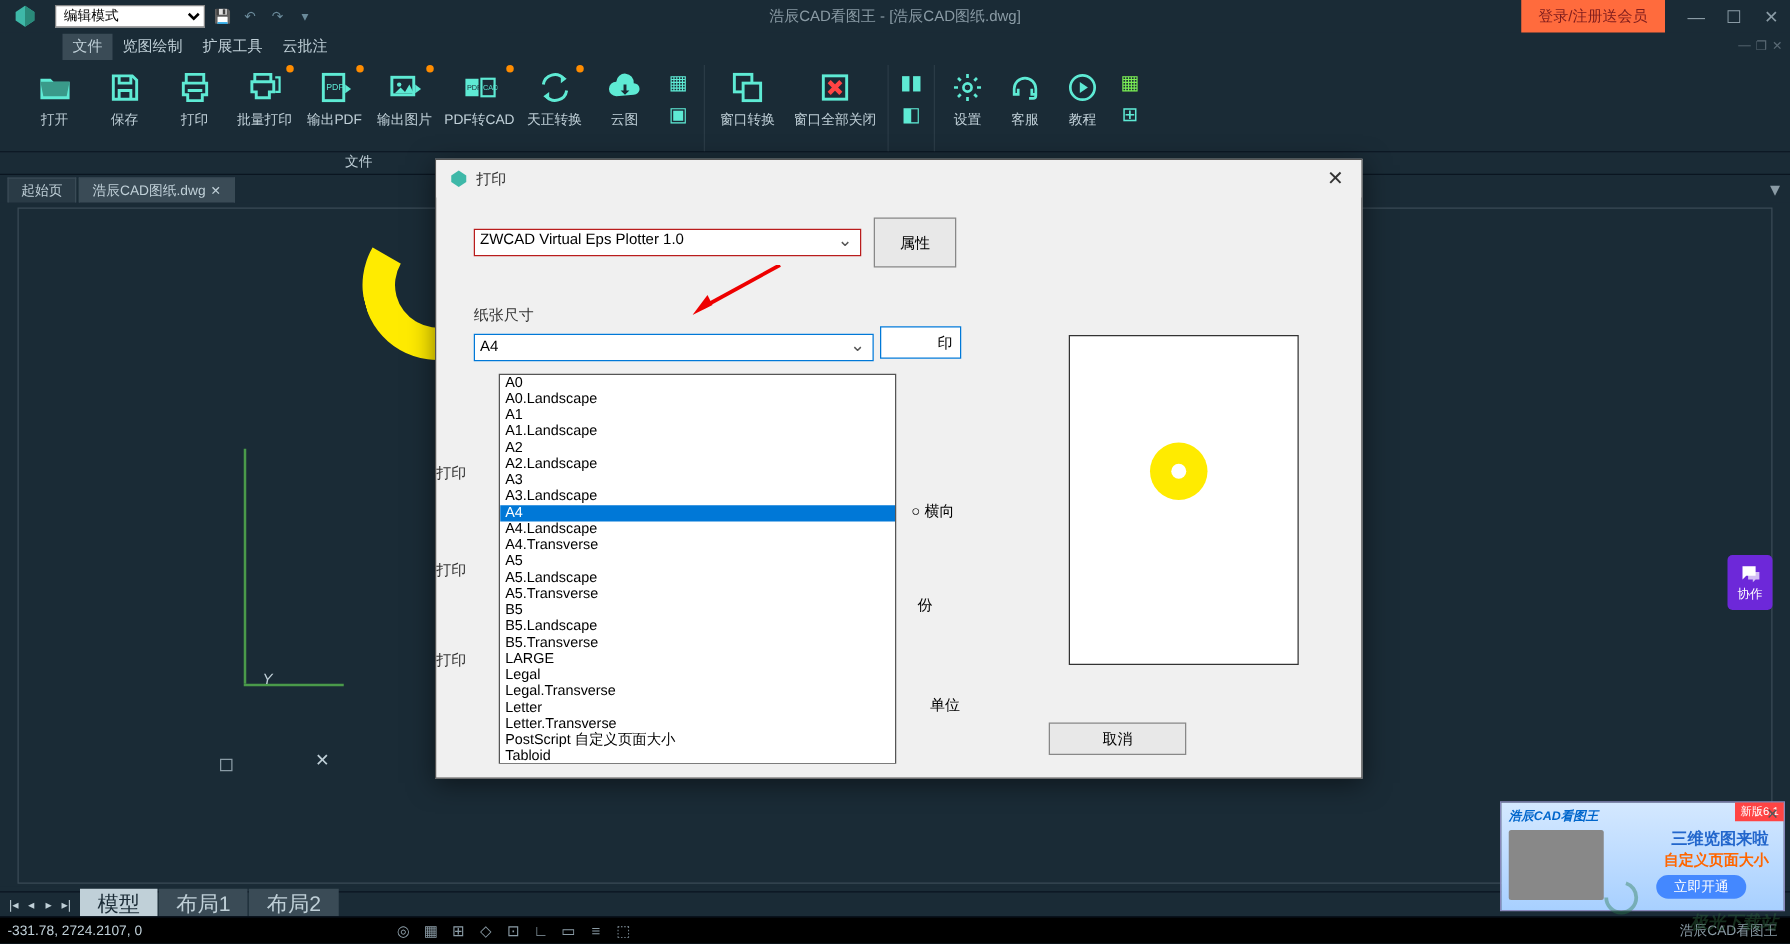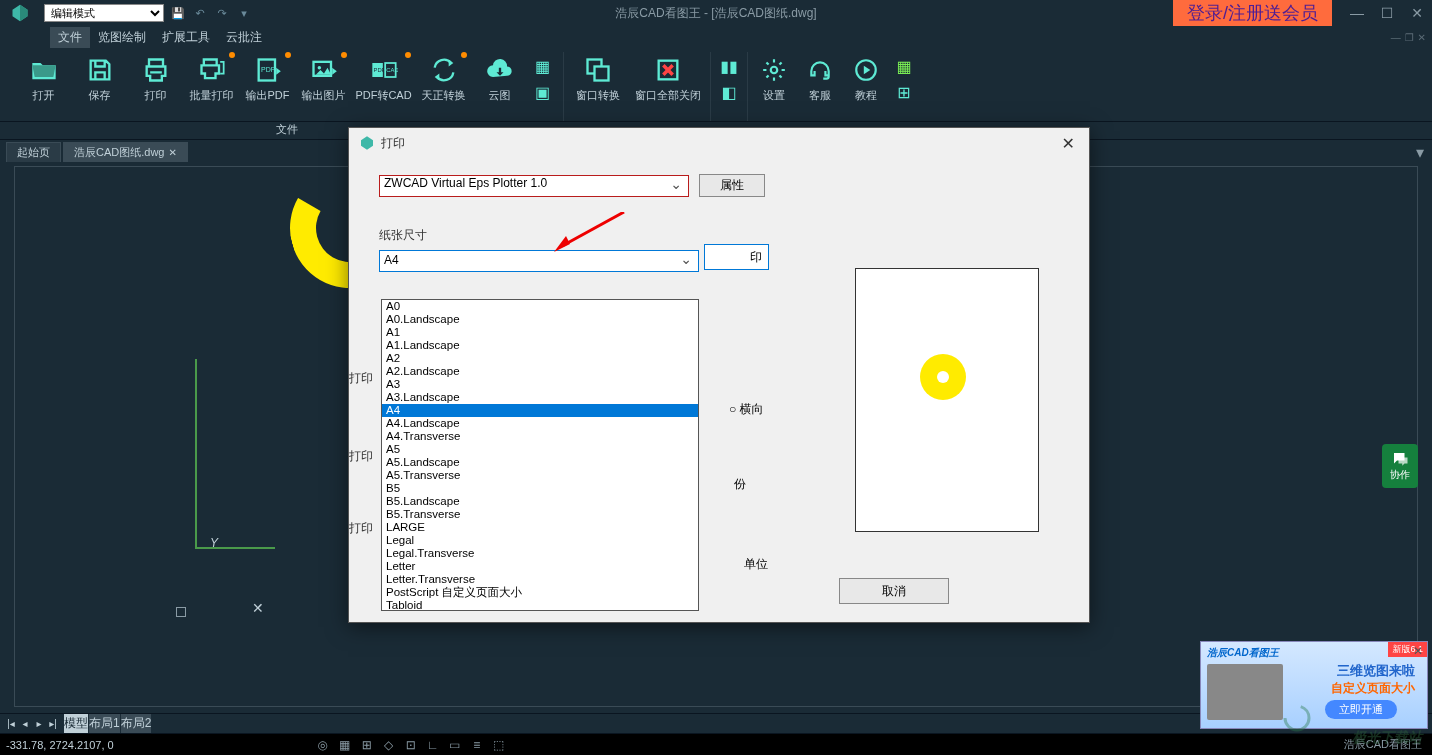--- a/index.html
+++ b/index.html
@@ -6,21 +6,21 @@
 body { width: 1432px; height: 755px; background: #1a2b36; overflow: hidden; position: relative; }
 
 
 .titlebar { height: 26px; background: #1a2b36; display: flex; align-items: center; position: relative; }
 .logo { width: 40px; height: 26px; display: flex; align-items: center; justify-content: center; }
 .logo-svg { width: 20px; height: 20px; }
 .mode-select { margin-left: 4px; background: #fff; border: 1px solid #888; font-size: 11px; height: 18px; width: 120px; padding: 0 2px; }
 .qat { display: flex; margin-left: 6px; gap: 6px; }
 .qat-btn { width: 16px; height: 16px; color: #6a8a9a; font-size: 11px; cursor: pointer; display:flex; align-items:center; justify-content:center;}
 .title-center { position: absolute; left: 50%; transform: translateX(-50%); color: #8a9ba5; font-size: 12px; }
-.login-btn { position: absolute; right: 100px; background: #ff6b3d; color: #4c1d95; font-size: 18px; padding: 4px 14px; height: 26px; display:flex; align-items:center; cursor:pointer;}
+.login-btn { position: absolute; right: 100px; background: #ff6b3d; color: #7f1d1d; font-size: 12px; padding: 4px 14px; height: 26px; display:flex; align-items:center; cursor:pointer;}
 .win-controls { position: absolute; right: 0; display: flex; gap: 0; }
 .win-btn { width: 30px; height: 26px; color: #8a9ba5; display: flex; align-items: center; justify-content: center; cursor: pointer; font-size: 14px;}
 
 
 .menubar { height: 22px; display: flex; align-items: center; padding-left: 50px; position:relative; }
 .menu-item { color: #c0d0d8; font-size: 12px; padding: 2px 8px; cursor: pointer; }
 .menu-item.active { background: #3a4b56; }
 .menubar .subwin { position:absolute; right:6px; display:flex; gap:4px;}
 .menubar .subwin span { color:#5a6a75; font-size:10px; cursor:pointer;}
 
@@ -53,63 +53,63 @@
 .green-v { position: absolute; top: 195px; left: 195px; width: 2px; height: 188px; background: #4a9a4a; }
 .green-h { position: absolute; top: 383px; left: 195px; width: 80px; height: 2px; background: #4a9a4a; }
 .y-label { position:absolute; top:372px; left:210px; color:#c0d0d8; font-size:12px; font-style:italic;}
 .x-mark { position:absolute; top:436px; left:252px; color:#c0d0d8; font-size:14px;}
 .sq-mark { position:absolute; top:443px; left:176px; width:10px; height:10px; border:1px solid #8a9ba5;}
 
 
 .bottom-tabs { position: absolute; bottom: 22px; left: 0; right: 0; height: 20px; background: #1a2b36; display: flex; align-items: center; border-top:1px solid #0a1520;}
 .nav-arrows { display: flex; gap: 0; padding: 0 4px; }
 .nav-arrow { width: 14px; height: 14px; color: #c0d0d8; cursor: pointer; font-size: 10px; display:flex; align-items:center; justify-content:center;}
-.layout-tab { font-size: 12px; padding: 1px 0; cursor: pointer; color: #c0d0d8; background:#3a4b56; margin-right:1px;}
+.layout-tab { font-size: 17px; padding: 1px 14px; cursor: pointer; color: #c0d0d8; background:#3a4b56; margin-right:1px;}
 .layout-tab.active { background: #c0d0d8; color: #1a2b36; }
 
 
 .statusbar { position: absolute; bottom: 0; left: 0; right: 0; height: 22px; background: #000000; display: flex; align-items: center; border-top:1px solid #0a1520;}
 .coords { color: #c0d0d8; font-size: 11px; padding-left: 6px; }
 .status-icons { display: flex; gap: 4px; margin-left: 200px; }
 .status-icon { width: 18px; height: 18px; color: #8a9ba5; cursor: pointer; display:flex; align-items:center; justify-content:center; font-size:12px;}
 .status-right { margin-left:auto; color:#8a9ba5; font-size:11px; padding-right:10px;}
 
 
 .dialog { position: absolute; top: 127px; left: 348px; width: 742px; height: 496px; background: #f0f0f0; border: 1px solid #555; box-shadow: 0 4px 20px rgba(0,0,0,0.5); z-index: 100; }
 .dlg-title { height: 30px; display: flex; align-items: center; padding: 0 10px; background: #f0f0f0; }
 .dlg-logo { width: 16px; height: 16px; margin-right: 6px;}
 .dlg-title-text { font-size: 12px; color: #333; }
 .dlg-close { margin-left: auto; font-size: 16px; cursor: pointer; color:#333; padding:0 4px;}
 .dlg-body { padding: 16px 30px; position: relative; }
 .dlg-section-label { font-size: 12px; color: #333; margin-bottom: 6px; margin-top: 10px; }
 .dlg-row { display: flex; align-items: center; gap: 10px; }
 .dlg-select { flex: 0 0 310px; height: 22px; border: 1px solid #b91c1c; font-size: 12px; padding: 0 4px; background:#fff; position:relative;}
 .dlg-select::after { content:'⌄'; position:absolute; right:6px; top:0px; color:#555; font-size:14px;}
-.dlg-btn { height: 23px; padding: 0 20px; border: 1px solid #888; background: #e8e8e8; font-size: 12px; cursor: pointer; }
+.dlg-btn { height: 40px; padding: 0 20px; border: 1px solid #888; background: #e8e8e8; font-size: 12px; cursor: pointer; }
 .dlg-paper-select { width: 320px; height: 22px; border: 1px solid #0078d7; background: #fff; font-size: 12px; padding: 2px 4px; position:relative;}
 .dlg-paper-select::after { content:'⌄'; position:absolute; right:6px; top:0px; color:#555; font-size:14px;}
-.dropdown-list { position: absolute; top: 171px; left: 32px; width: 318px; max-height: 312px; background: #fff; border: 1px solid #555; font-size: 12px; overflow-y: auto; z-index: 200; }
+.dropdown-list { position: absolute; top: 171px; left: 50px; width: 318px; max-height: 312px; background: #fff; border: 1px solid #555; font-size: 12px; overflow-y: auto; z-index: 200; }
 .dd-item { padding: 0px 4px; cursor: pointer; line-height:13px; font-size:11.5px;}
 .dd-item.selected { background: #0078d7; color: #fff; }
 .preview-box { position: absolute; top: 110px; right: 50px; width: 184px; height: 264px; border: 1px solid #333; background: #fff; }
 .preview-donut { position: absolute; top: 85px; left: 64px; width: 46px; height: 46px; background: #ffeb00; border-radius: 50%; }
 .preview-donut::after { content:''; position:absolute; top:17px; left:17px; width:12px; height:12px; background:#fff; border-radius:50%;}
 .partial-label { position:absolute; font-size:12px; color:#333;}
 .radio-row { position:absolute; top:243px; left:380px; font-size:12px;}
 .copies { position:absolute; top:318px; left:385px; font-size:12px;}
 .unit-lbl { position:absolute; top:398px; left:395px; font-size:12px;}
 .cancel-btn { position: absolute; bottom: 18px; right: 140px; width: 110px; height: 26px; border: 1px solid #888; background: #e8e8e8; font-size: 12px; cursor: pointer; }
 .ok-hint { position:absolute; bottom:18px; left:355px; width:65px; height:26px; border:1px solid #0078d7; background:#fff; text-align:right; padding:4px 6px 0 0; font-size:12px;}
 
 
 .arrow1 { position:absolute; top:54px; left:205px; pointer-events:none;}
 .arrow2 { position:absolute; top:236px; left:70px; pointer-events:none;}
 
 
-.float-help { position:absolute; top:444px; right:14px; width:36px; height:44px; background:#15803d; border-radius:4px; display:flex; flex-direction:column; align-items:center; justify-content:center; color:#fff; font-size:10px; cursor:pointer;}
+.float-help { position:absolute; top:444px; right:14px; width:36px; height:44px; background:#6d28d9; border-radius:4px; display:flex; flex-direction:column; align-items:center; justify-content:center; color:#fff; font-size:10px; cursor:pointer;}
 
 
 .promo { position:absolute; bottom:26px; right:4px; width:228px; height:88px; background:linear-gradient(#d4e8ff,#a8d0ff); border:1px solid #88b; font-size:11px; }
 .promo-close { position:absolute; top:2px; right:4px; cursor:pointer; font-size:12px; color:#555;}
 .promo-tag { position:absolute; top:0; right:0; background:#ff4444; color:#fff; font-size:9px; padding:1px 4px;}
 .promo-logo { position:absolute; top:4px; left:6px; font-size:10px; color:#0066cc; font-style:italic; font-weight:bold;}
 .promo-line1 { position:absolute; top:20px; right:12px; color:#2266cc; font-weight:bold; font-size:13px;}
 .promo-line2 { position:absolute; top:38px; right:12px; color:#ff6600; font-weight:bold; font-size:12px;}
 .promo-btn { position:absolute; top:58px; right:30px; background:#4488ff; color:#fff; padding:2px 14px; border-radius:10px; font-size:11px; cursor:pointer;}
 .promo-img { position:absolute; top:22px; left:6px; width:76px; height:56px; background:#888; border-radius:2px;}

